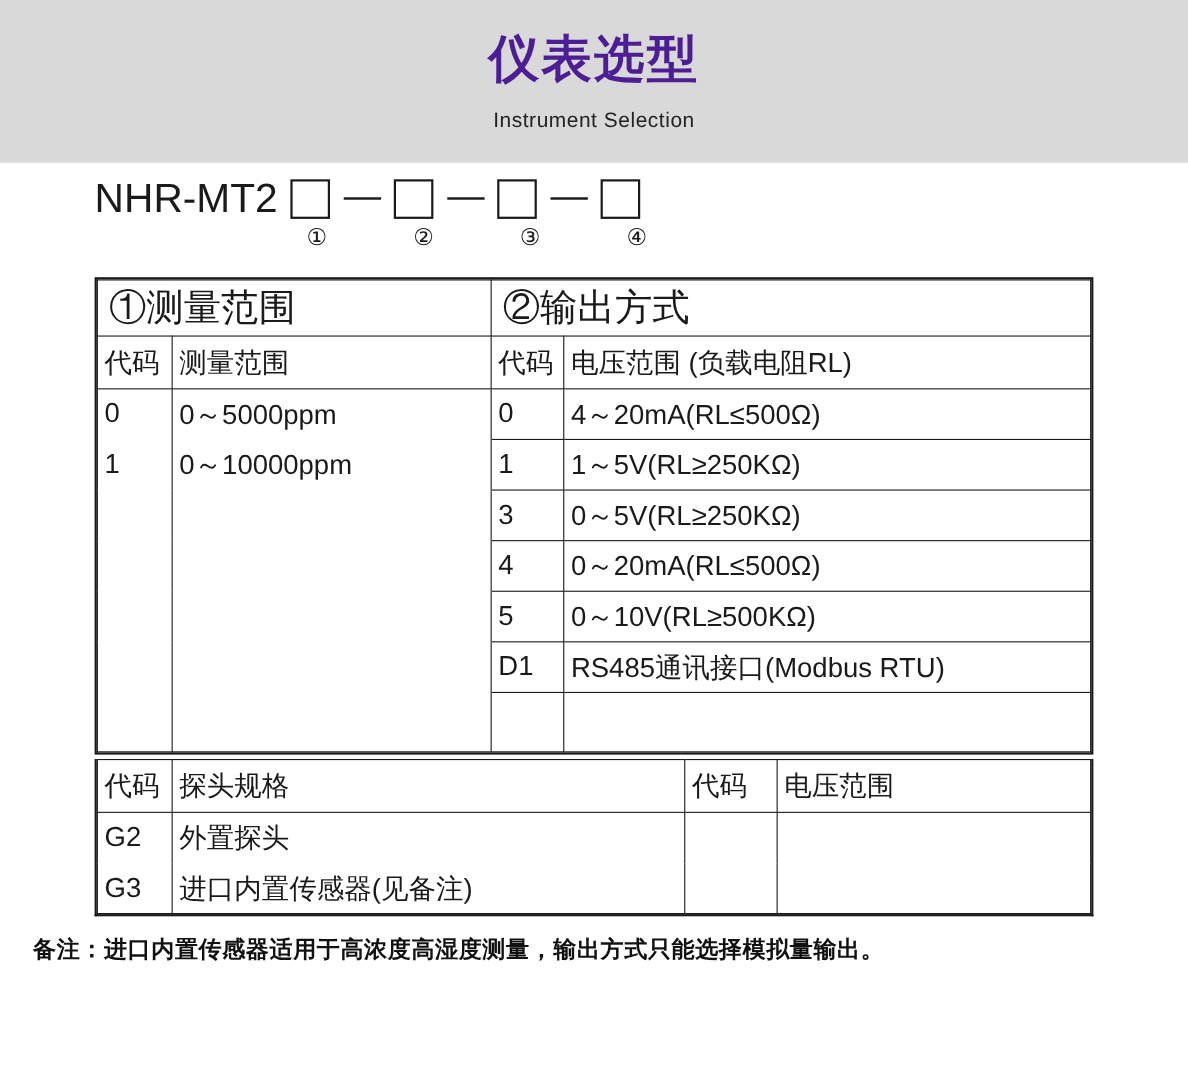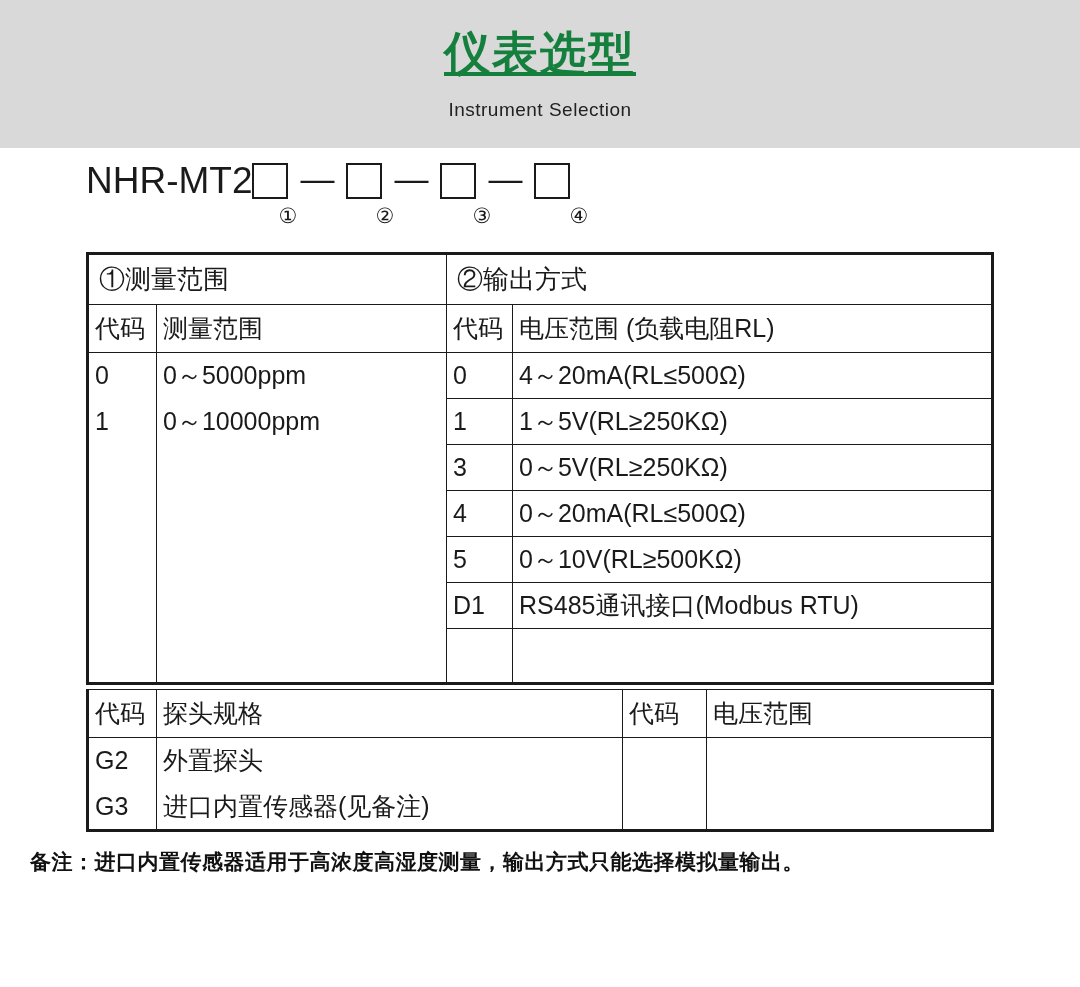--- a/index.html
+++ b/index.html
@@ -24,22 +24,21 @@
     flex-direction: column;
     align-items: center;
     justify-content: center;
     box-sizing: border-box;
   }
   .banner-title {
     font-size: 46px;
     font-weight: bold;
     letter-spacing: 2px;
     line-height: 1.15;
-    color: #15803d;
-    text-decoration: underline;
+    color: #4c1d95;
   }
   .banner-subtitle {
     font-size: 19px;
     color: #222;
     margin-top: 20px;
     letter-spacing: 0.5px;
   }
 
   
   .model-area {
@@ -50,21 +49,21 @@
   .model-row {
     position: absolute;
     left: 86px;
     top: 12px;
     display: flex;
     align-items: center;
   }
   .model-prefix {
     font-size: 37px;
     letter-spacing: 0px;
-    margin-right: 0;
+    margin-right: 12px;
     font-family: "Liberation Sans", sans-serif;
   }
   .code-box {
     width: 36px;
     height: 36px;
     border: 2px solid #1a1a1a;
     box-sizing: border-box;
     background: #fff;
   }
   .dash {
@@ -101,21 +100,21 @@
   }
   td {
     border: 1px solid #1a1a1a;
     padding: 2px 6px;
     font-size: 25px;
     vertical-align: middle;
     height: 46px;
     box-sizing: border-box;
   }
   .sec-head {
-    font-size: 26px;
+    font-size: 34px;
     height: 50px;
     padding-left: 10px;
   }
   .col-head {
     font-size: 25px;
     height: 48px;
   }
   .center { text-align: left; }
   .left   { text-align: left; }
 

